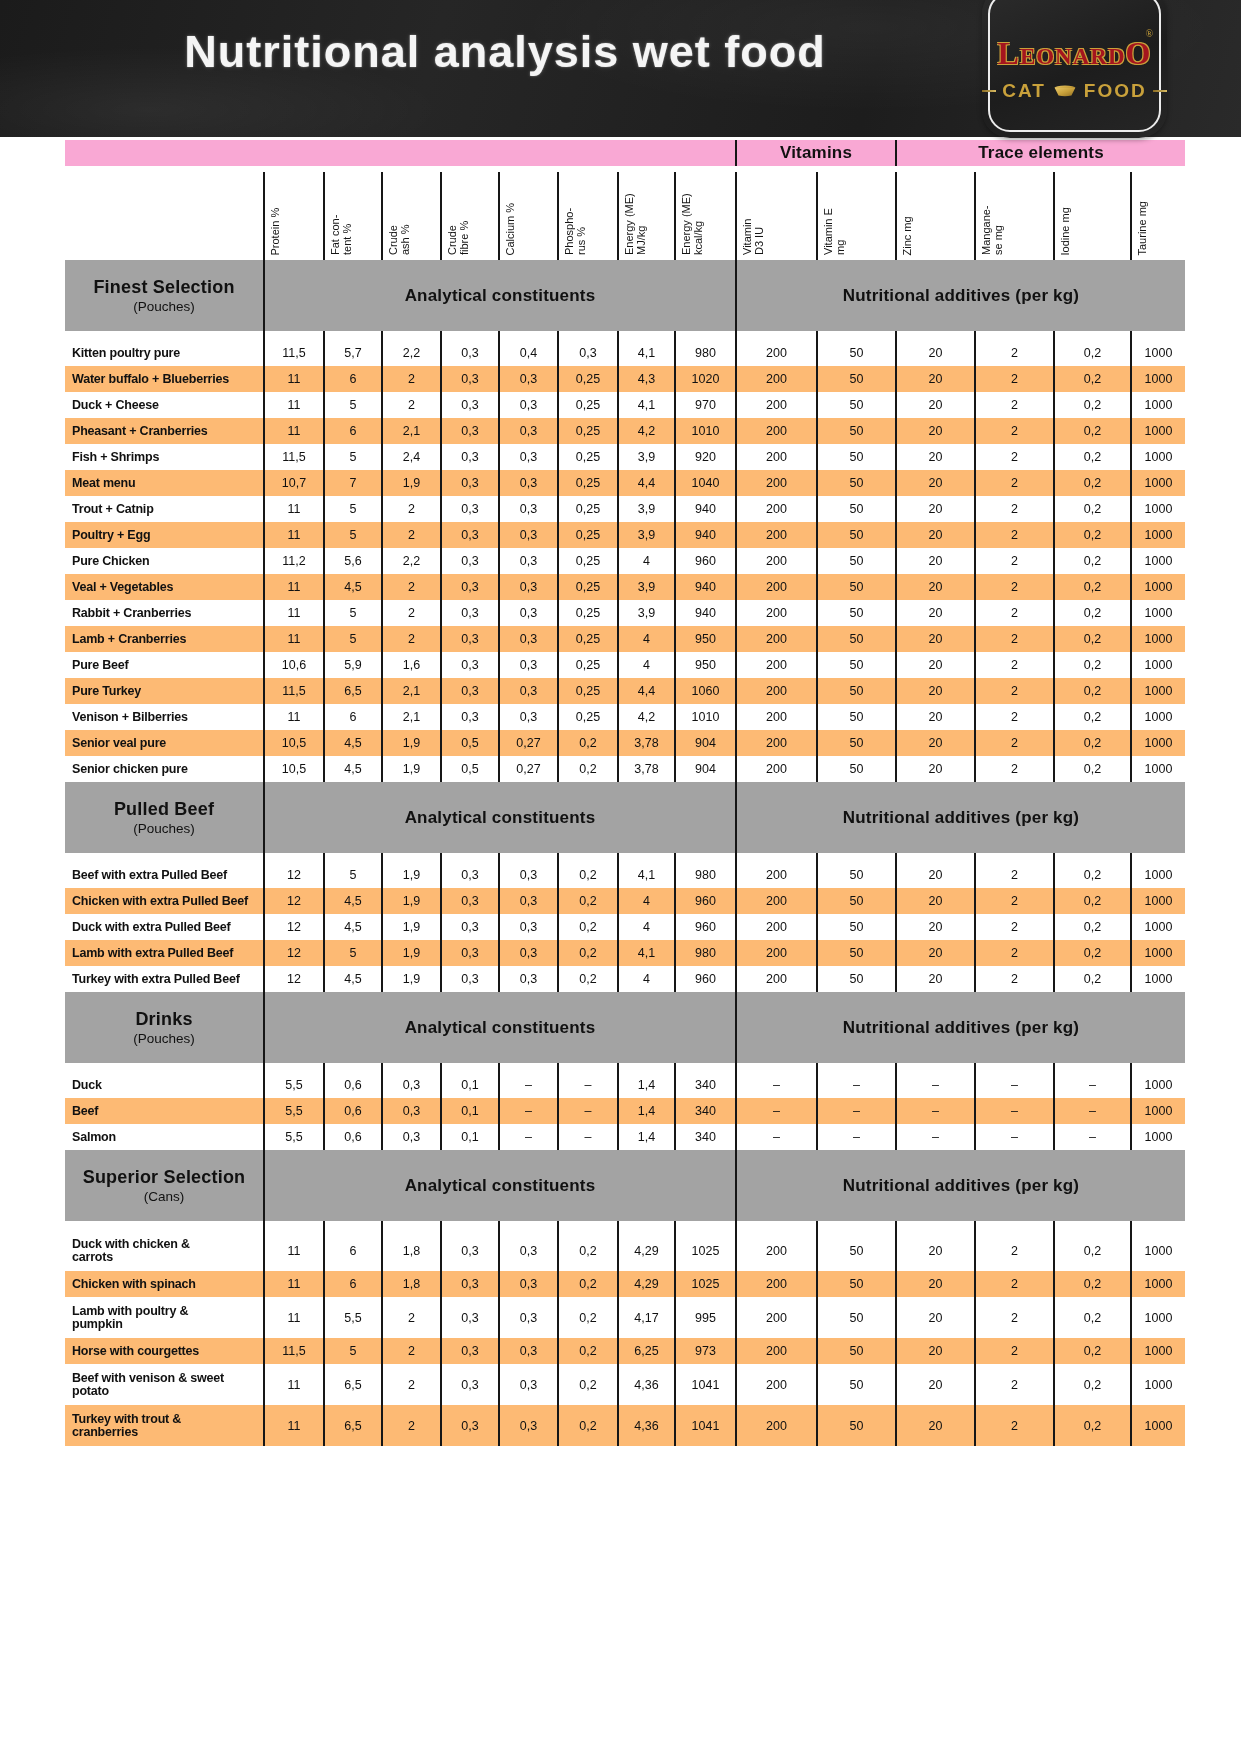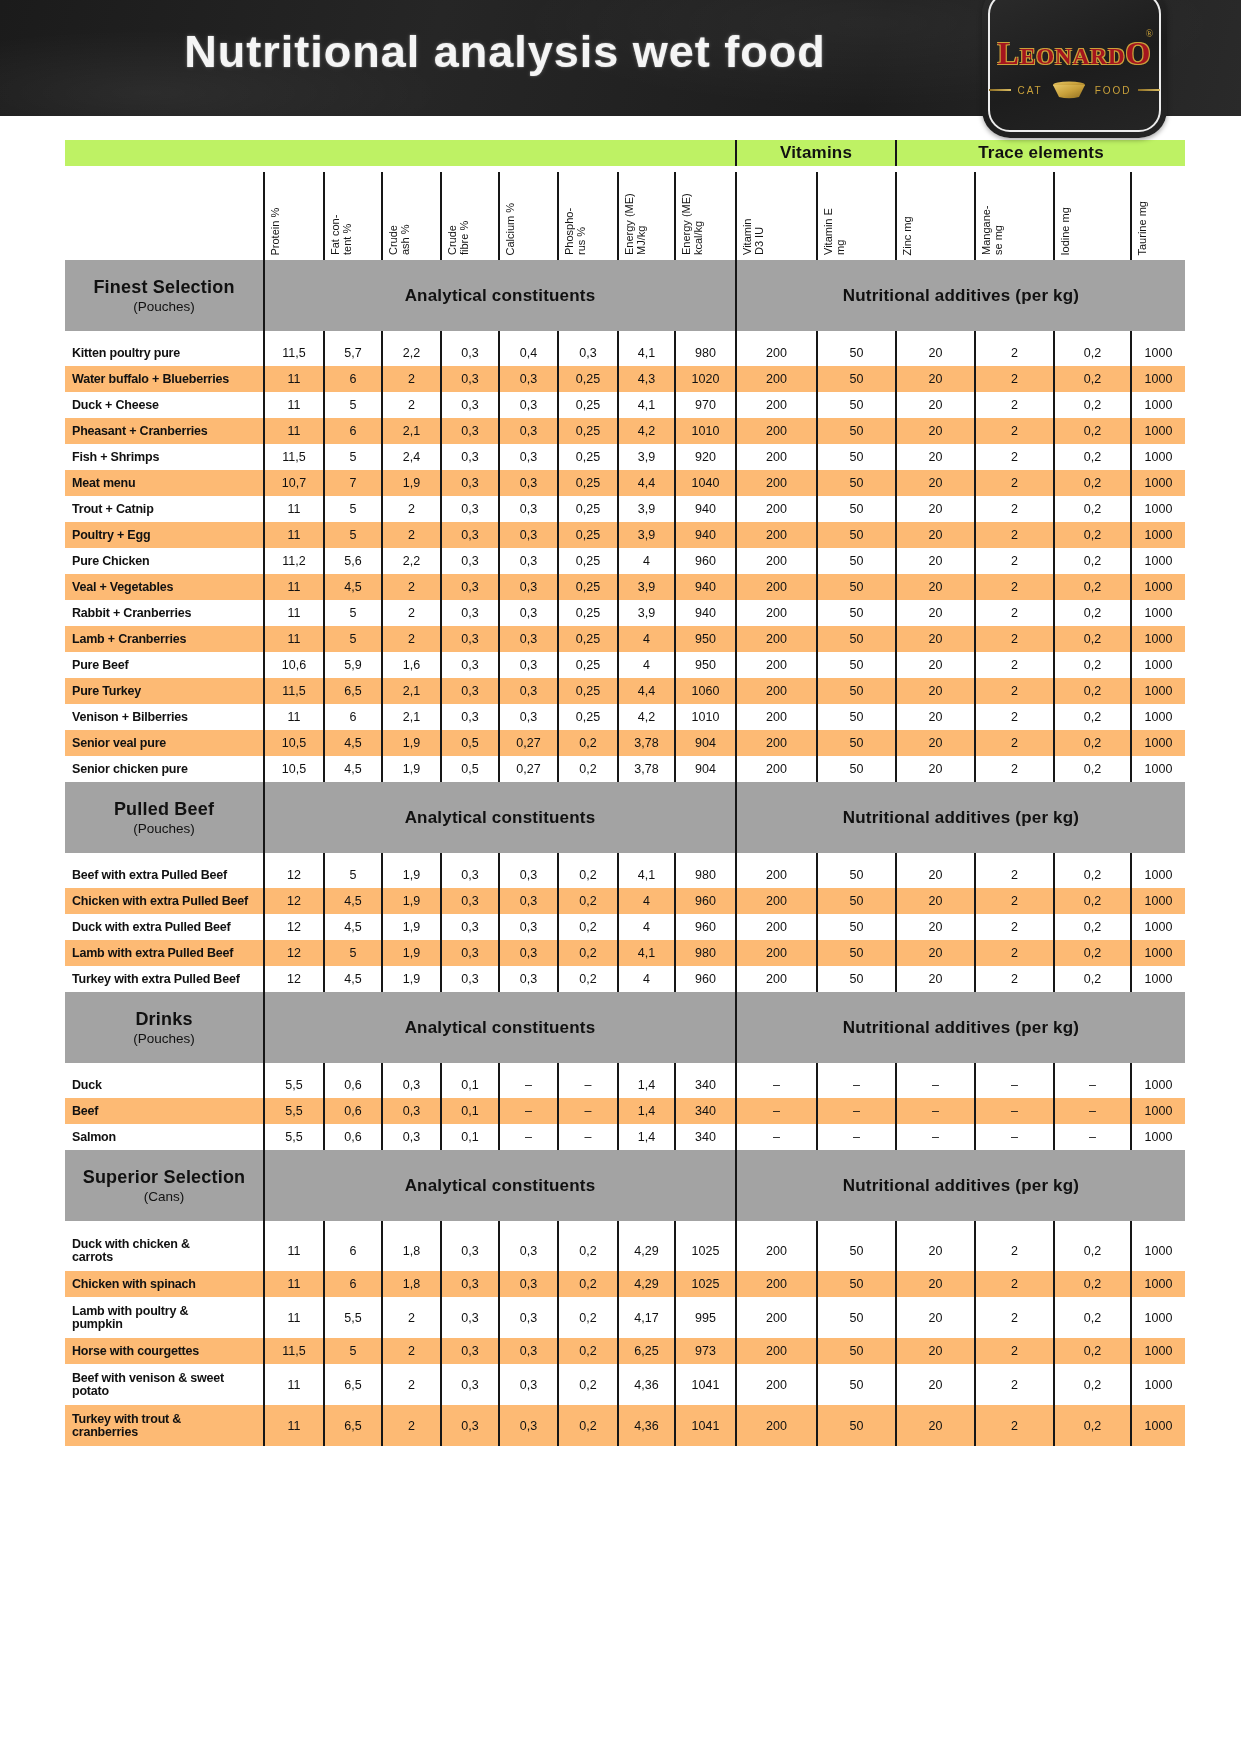--- a/index.html
+++ b/index.html
@@ -1,21 +1,21 @@
 <!DOCTYPE html>
 <html><head>
 <meta charset="utf-8">
 <style>
   * { box-sizing: border-box; margin: 0; padding: 0; }
   html,body { background:#fff; }
   .page { position:relative; width:1241px; height:1754px; background:#ffffff; overflow:hidden;
           font-family:"Liberation Sans", sans-serif; color:#111; }
 
   
-  .chalkboard { position:absolute; left:0; top:0; width:1241px; height:116px;
+  .chalkboard { position:absolute; left:0; top:0; width:1241px; height:137px;
     background:
       radial-gradient(420px 90px at 12% 80%, rgba(255,255,255,0.06), rgba(255,255,255,0) 70%),
       radial-gradient(500px 120px at 70% 20%, rgba(255,255,255,0.05), rgba(255,255,255,0) 70%),
       linear-gradient(105deg,#1b1b1b 0%, #262626 35%, #1d1d1d 70%, #2a2a2a 100%);
   }
   .page-title { position:absolute; left:65px; top:26px; width:880px; text-align:center;
     font-size:45px; font-weight:bold; letter-spacing:1px; color:#f5f5f5;
     text-shadow:0 0 2px rgba(255,255,255,0.45), 0 0 6px rgba(255,255,255,0.12); }
 
   
@@ -24,27 +24,27 @@
     border-radius:28px; box-shadow:0 2px 5px rgba(0,0,0,0.35); z-index:5; }
   .badge-inner { position:absolute; inset:6px; border:2px solid #ececec; border-radius:22px; }
   .wordmark { position:absolute; left:0; right:0; top:52px; text-align:center;
     font-family:"Liberation Serif", serif; font-weight:bold; color:#a4151e; line-height:30px;
     font-size:23px; letter-spacing:1px;
     text-shadow:1px 1px 0 #c9a13b, -1px -1px 0 #c9a13b, 1px -1px 0 #c9a13b, -1px 1px 0 #c9a13b; }
   .wordmark .bigcap { font-size:32px; }
   .regmark { position:absolute; right:14px; top:42px; color:#c9a13b; font-size:10px;
     font-family:"Liberation Serif", serif; }
   .subline { position:absolute; left:0; right:0; top:94px; display:flex; align-items:center;
-    justify-content:center; gap:6px; color:#c9a13b; font-weight:normal; font-size:10px; letter-spacing:2px; }
+    justify-content:center; gap:6px; color:#c9a13b; font-weight:bold; font-size:19px; letter-spacing:2px; }
   .subline .rule { width:22px; height:2px; background:linear-gradient(90deg,#8a6b22,#d9bc63); }
 
   
   .table { position:absolute; left:65px; top:140px; width:1120px; }
   .row   { display:grid; grid-template-columns:198px 60px 58px 59px 58px 59px 60px 57px 61px 81px 79px 79px 79px 77px 55px; }
-  .band  { display:grid; grid-template-columns:670px 160px 290px; height:26px; background:#bef264; margin-bottom:6px; }
+  .band  { display:grid; grid-template-columns:670px 160px 290px; height:26px; background:#f9a8d4; margin-bottom:6px; }
   .band .cell { display:flex; align-items:center; justify-content:center;
     font-weight:bold; font-size:17px; letter-spacing:0.2px; }
   .bl { border-left:2px solid #161616; }
 
   .colhead { height:88px; }
   .colhead .cell { position:relative; }
   .rotlabel { position:absolute; left:5px; bottom:5px; width:82px;
     transform-origin:0 100%; transform:rotate(-90deg) translateY(100%);
     font-size:11px; line-height:11.5px; white-space:pre-line; color:#141414; }
 

